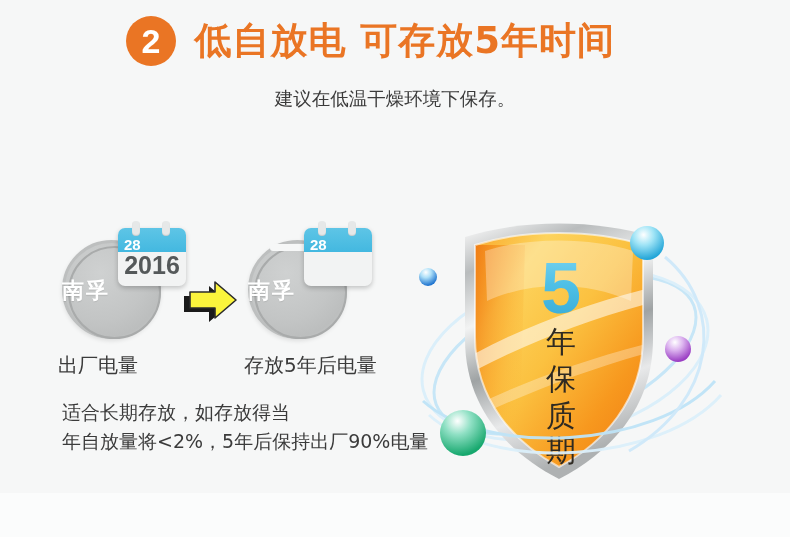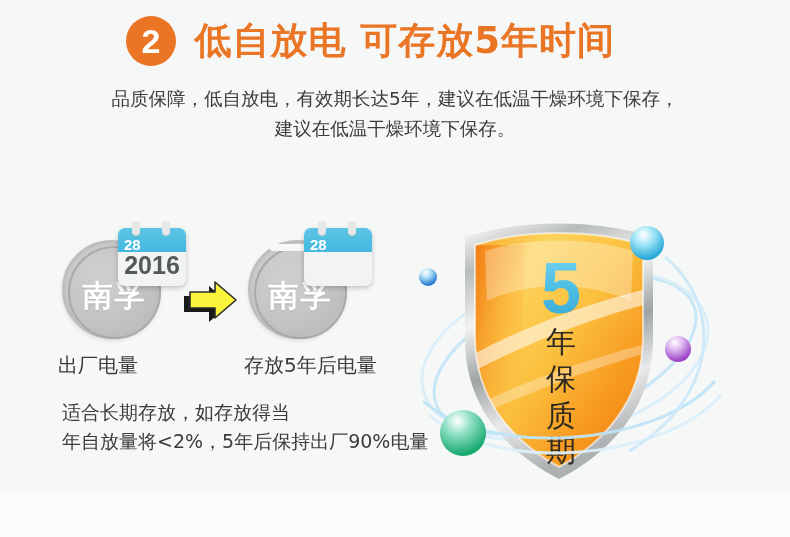--- a/index.html
+++ b/index.html
@@ -114,23 +114,23 @@
     width: 54px;
     height: 7px;
     background: #f6f7f7;
     border-radius: 3px;
   }
   .cell-brand {
     position: absolute;
     left: 0;
     top: 36px;
     width: 105px;
-    text-align: center;
+    text-align: left;
     color: #ffffff;
-    font-size: 30px;
+    font-size: 22px;
     font-weight: bold;
     letter-spacing: 2px;
     font-family: "DejaVu Sans", "Liberation Sans", sans-serif;
     text-shadow: 0 1px 1px rgba(0,0,0,0.10);
   }
 
   
   .calendar {
     position: absolute;
     left: 56px;
@@ -228,21 +228,20 @@
 <div id="page">
 
   <div id="bottom-band"></div>
 
   <div id="header">
     <span id="step-badge">2</span>
     <span id="header-title">低自放电  可存放5年时间</span>
   </div>
 
   <div id="desc">
-    <span class="line">品质保障，低自放电，有效期长达5年，建议在低温干燥环境下保存，</span>
     <span class="line">建议在低温干燥环境下保存。</span>
   </div>
 
   <div class="compare-group" id="group-before">
     <div class="cell-wrap">
       <div class="cell"></div>
       <div class="cell-ring"></div>
       <div class="cell-brand">南孚</div>
       <div class="calendar">
         <div class="cal-top"></div>

